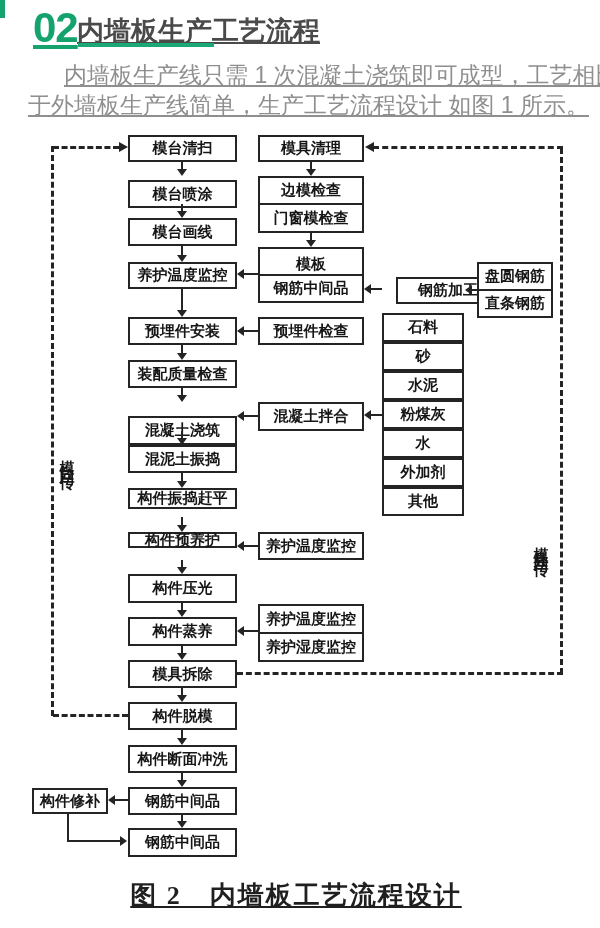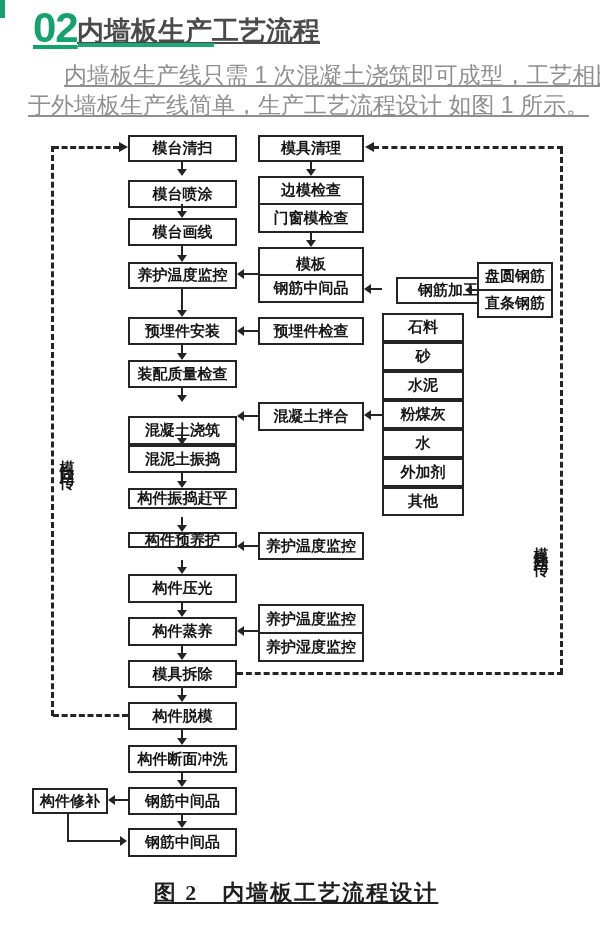--- a/index.html
+++ b/index.html
@@ -36,21 +36,21 @@
     border-top:5px solid transparent;border-bottom:5px solid transparent;border-left:7px solid #242424;}
   
   .dv{position:absolute;width:0;border-left:3px dashed #242424;}
   .dh{position:absolute;height:0;border-top:3px dashed #242424;}
   .tri-r{position:absolute;width:0;height:0;border-top:5px solid transparent;border-bottom:5px solid transparent;border-left:9px solid #242424;}
   .tri-l{position:absolute;width:0;height:0;border-top:5px solid transparent;border-bottom:5px solid transparent;border-right:9px solid #242424;}
   
   .vtext{position:absolute;writing-mode:vertical-rl;text-orientation:upright;
     font-weight:700;font-size:15px;color:#161616;letter-spacing:5px;}
   
-  .caption{left:0;top:878px;width:592px;text-align:center;font-size:22px;font-weight:700;color:#1f1f1f;
+  .caption{left:0;top:878px;width:592px;text-align:center;font-size:26px;font-weight:700;color:#1f1f1f;
     font-family:"Liberation Serif","DejaVu Serif",serif;letter-spacing:2px;}
 </style>
 </head>
 <body>
 
 <div class="abs green-sliver"></div>
 <div class="abs sec-num">02</div>
 <div class="abs sec-title">内墙板生产工艺流程</div>
 <div class="abs title-underline"></div>
 <div class="abs intro intro1">内墙板生产线只需 1 次混凝土浇筑即可成型，工艺相比</div>

